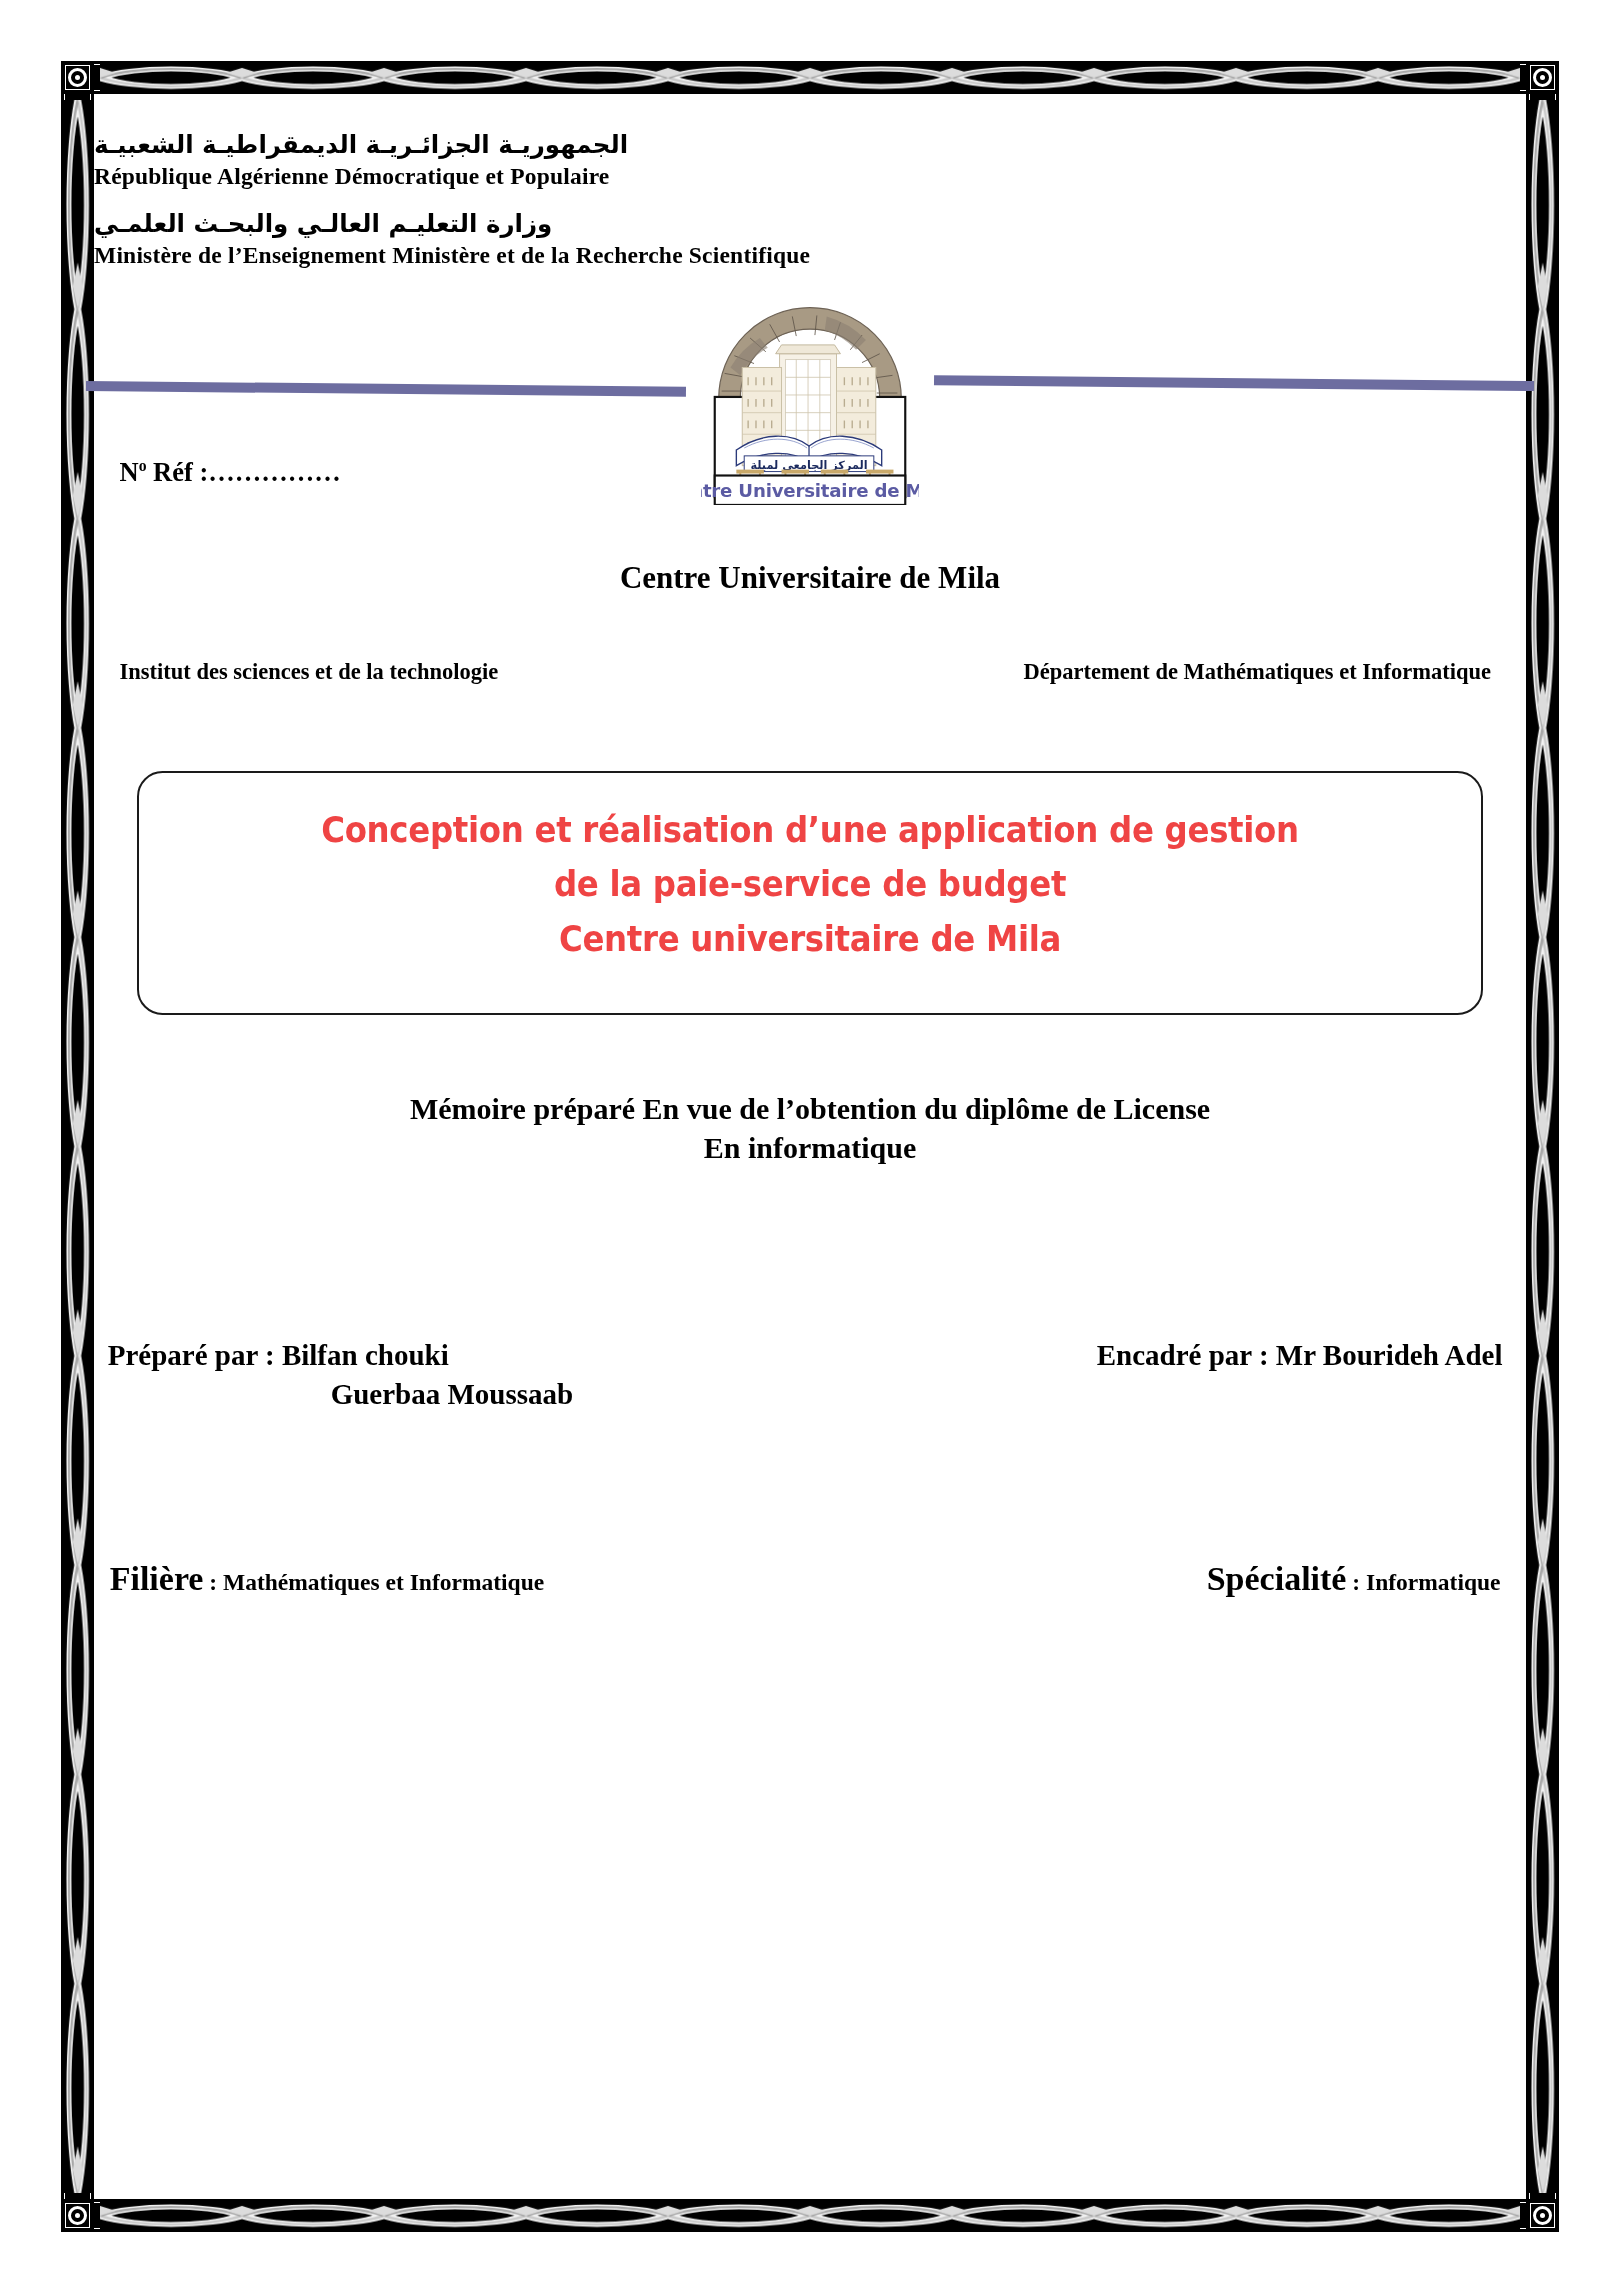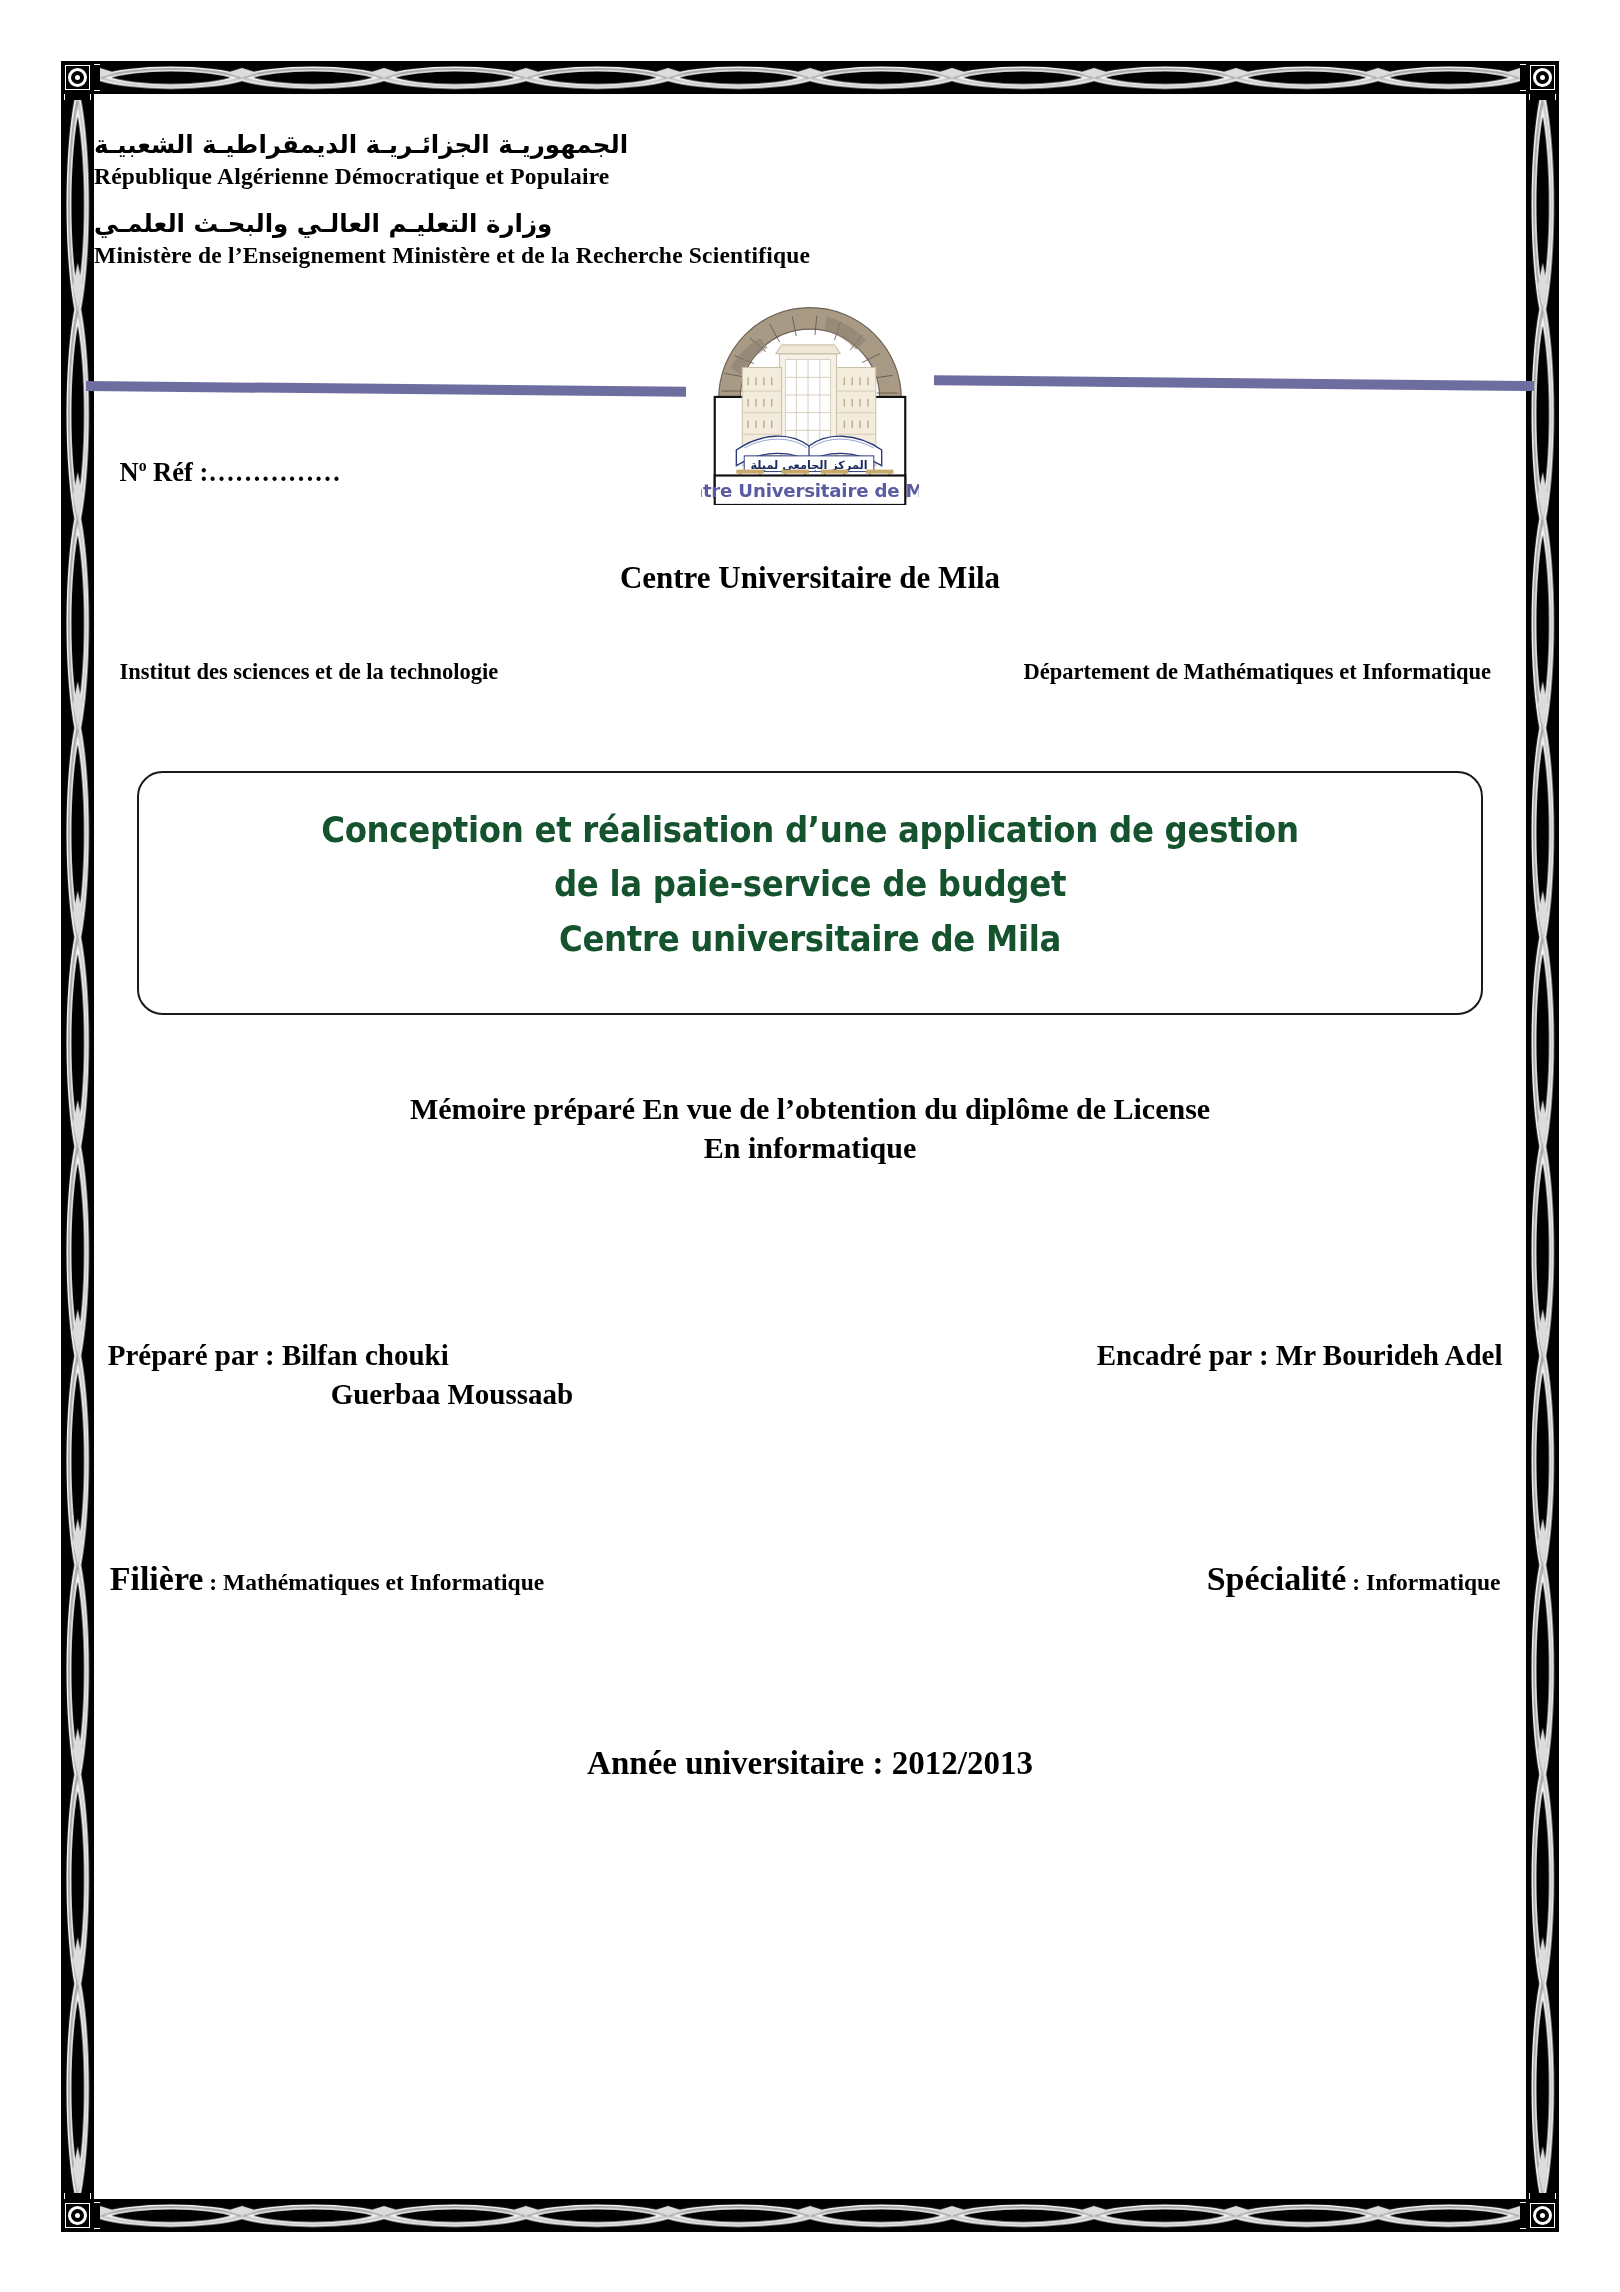--- a/index.html
+++ b/index.html
@@ -122,21 +122,21 @@
     padding:33px 39px 43px 39px;
     min-height:147px;
     box-sizing:border-box;
   }
   .title-box p{
     margin:0 0 5.9px 0;
     text-align:center;
     font-family:"DejaVu Sans Condensed","Liberation Sans Narrow","Liberation Sans",sans-serif;
     font-weight:bold;
     font-size:36px;
-    color:#14532d;
+    color:#ef4444;
     line-height:1.36;
     letter-spacing:-0.3px;
   }
 
   .memoire{
     text-align:center;font-weight:bold;font-size:30px;
     margin-top:74px;line-height:1.30;
   }
 
   .people{
@@ -419,17 +419,16 @@
 
     <div class="fs-row">
       <div>
         <span class="fs-big">Filière</span><span class="fs-small"> : Mathématiques et Informatique</span>
       </div>
       <div>
         <span class="fs-big">Spécialité</span><span class="fs-small"> : Informatique</span>
       </div>
     </div>
 
-    <div class="year">Année universitaire : 2012/2013</div>
 
   </div>
 </div>
 
 
 </body></html>

